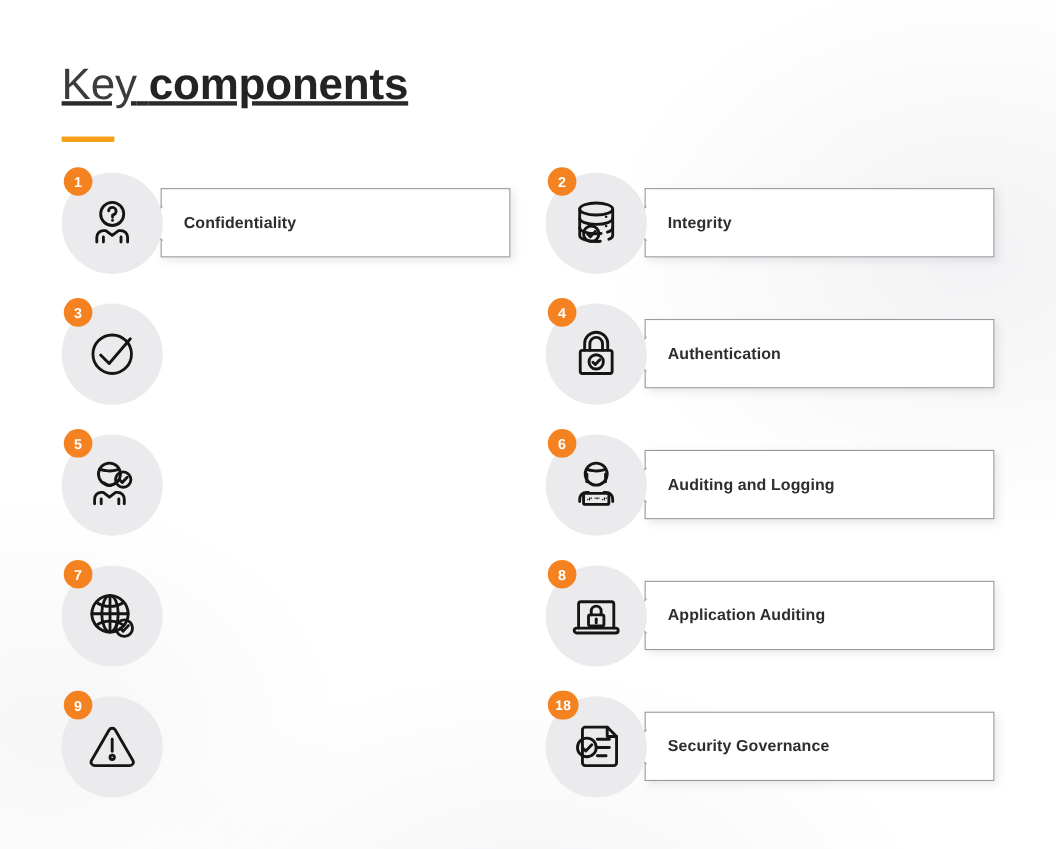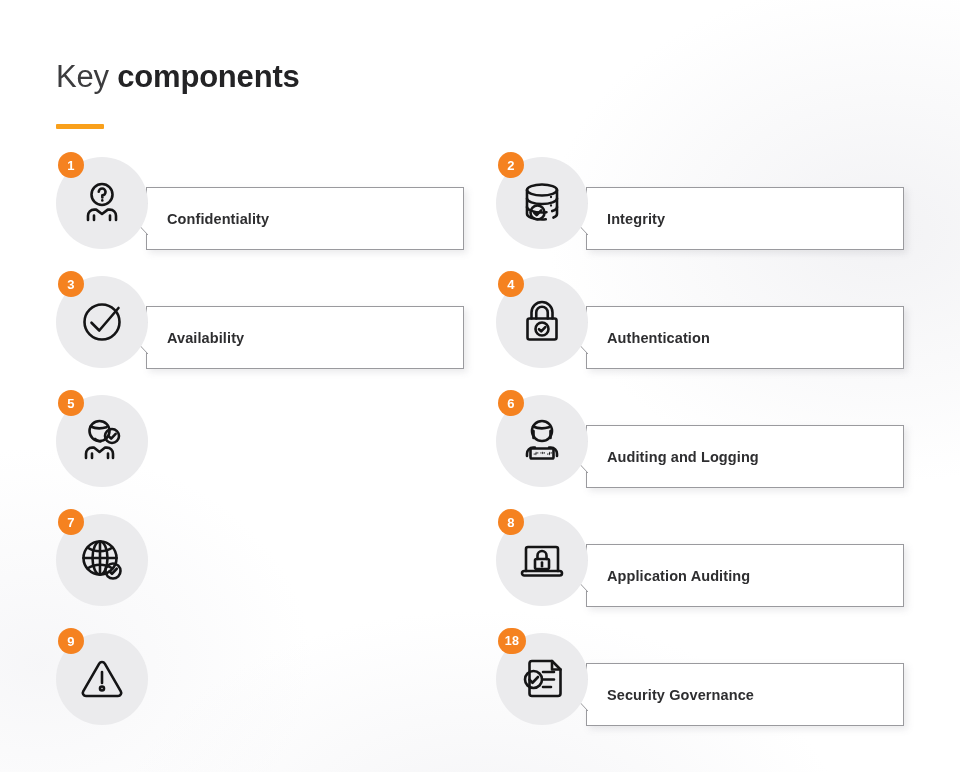--- a/index.html
+++ b/index.html
@@ -32,25 +32,26 @@
     height: 772px;
   }
 
   
   .header {
     position: absolute;
     left: 56px;
     top: 48px;
   }
   .title {
-    font-size: 31px;
+    font-size: 40px;
     line-height: 58px;
     color: #2b2b2d;
     white-space: nowrap;
     letter-spacing: -0.2px;
+    text-decoration: underline;
   }
   .title .light {
     font-weight: 300;
     color: #3c3c3e;
   }
   .title .bold {
     font-weight: 700;
     color: #232325;
   }
   .accent-bar {
@@ -143,21 +144,20 @@
     top: 14px;
     width: 318px;
     height: 63px;
     box-sizing: border-box;
     background: #ffffff;
     border: 1px solid #9a9a9e;
     box-shadow: 3px 3px 7px rgba(120,120,130,0.16);
     display: flex;
     align-items: center;
     z-index: 1;
-    margin-top: 16px;
   }
   .card-label {
     margin-left: 20px;
     font-size: 14.5px;
     font-weight: 700;
     color: #2e2e30;
     letter-spacing: 0.1px;
   }
   
   .notch {
@@ -235,29 +235,20 @@
     </div>
 
     <div class="item">
       <div class="disc">
         <svg viewBox="0 0 100 100">
           <circle class="ico" cx="50" cy="50" r="35"></circle>
           <path class="ico" d="M29 51.5 L44.5 67 L83 22" stroke-width="6.4"></path>
         </svg>
       </div>
       <div class="badge">3</div>
-      <div class="card">
-        <div class="notch">
-          <svg width="16" height="32" viewBox="0 0 16 32">
-            <path d="M16 0 L1 16 L16 32 Z" fill="#ffffff"></path>
-            <path d="M16 0 L1 16 L16 32" fill="none" stroke="#9a9a9e" stroke-width="1"></path>
-          </svg>
-        </div>
-        <div class="card-label">Availability</div>
-      </div>
     </div>
 
     <div class="item">
       <div class="disc">
         <svg viewBox="0 0 100 100">
           <path class="ico" d="M29 43V31a21 21 0 0 1 42 0v12"></path>
           <path class="ico" d="M38.5 43V31a11.5 11.5 0 0 1 23 0v12"></path>
           <rect class="ico" x="21" y="43" width="58" height="42" rx="4"></rect>
           <circle class="ico" cx="50" cy="64" r="13"></circle>
           <path class="ico" d="M44 64.5l4.4 4.4 8.2-8.8"></path>

